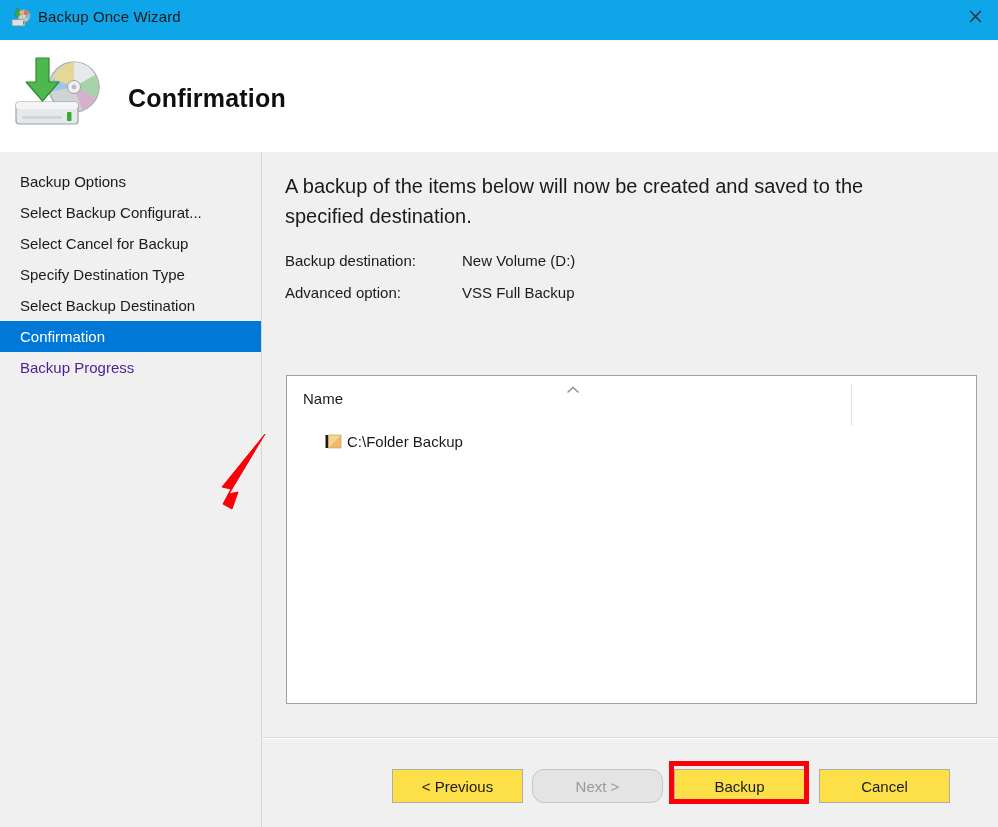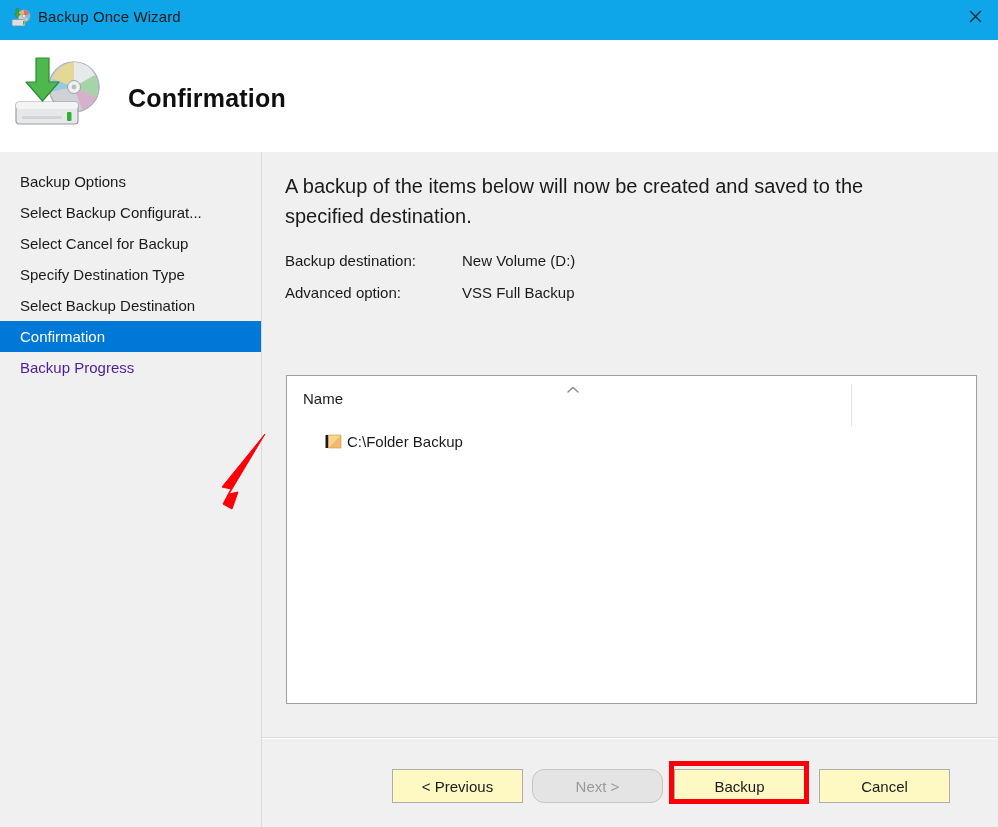--- a/index.html
+++ b/index.html
@@ -225,21 +225,21 @@
   .footer {
     position: absolute;
     left: 262px; top: 586px;
     width: 736px;
     height: 89px;
   }
   .btn {
     position: absolute;
     top: 31px;
     height: 34px;
-    background: #fef9c3;
+    background: #fde047;
     border: 1px solid #adadad;
     font-family: "Liberation Sans", sans-serif;
     font-size: 15px;
     color: #1a1a1a;
     cursor: default;
     padding: 0;
     box-sizing: border-box;
   }
   .btn.disabled {
     color: #9a9a9a;

